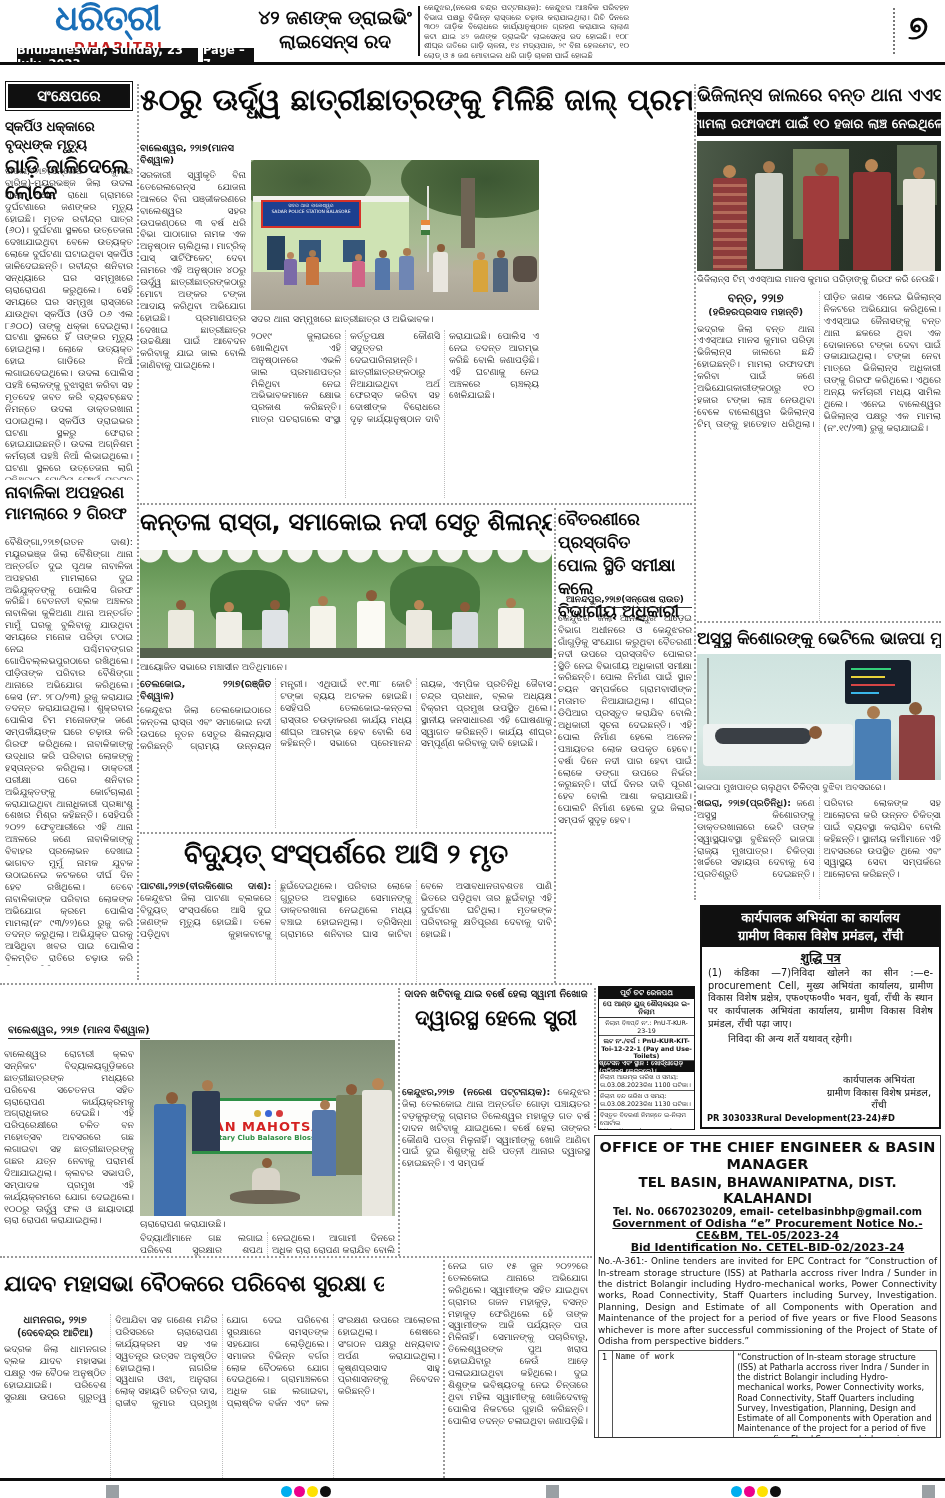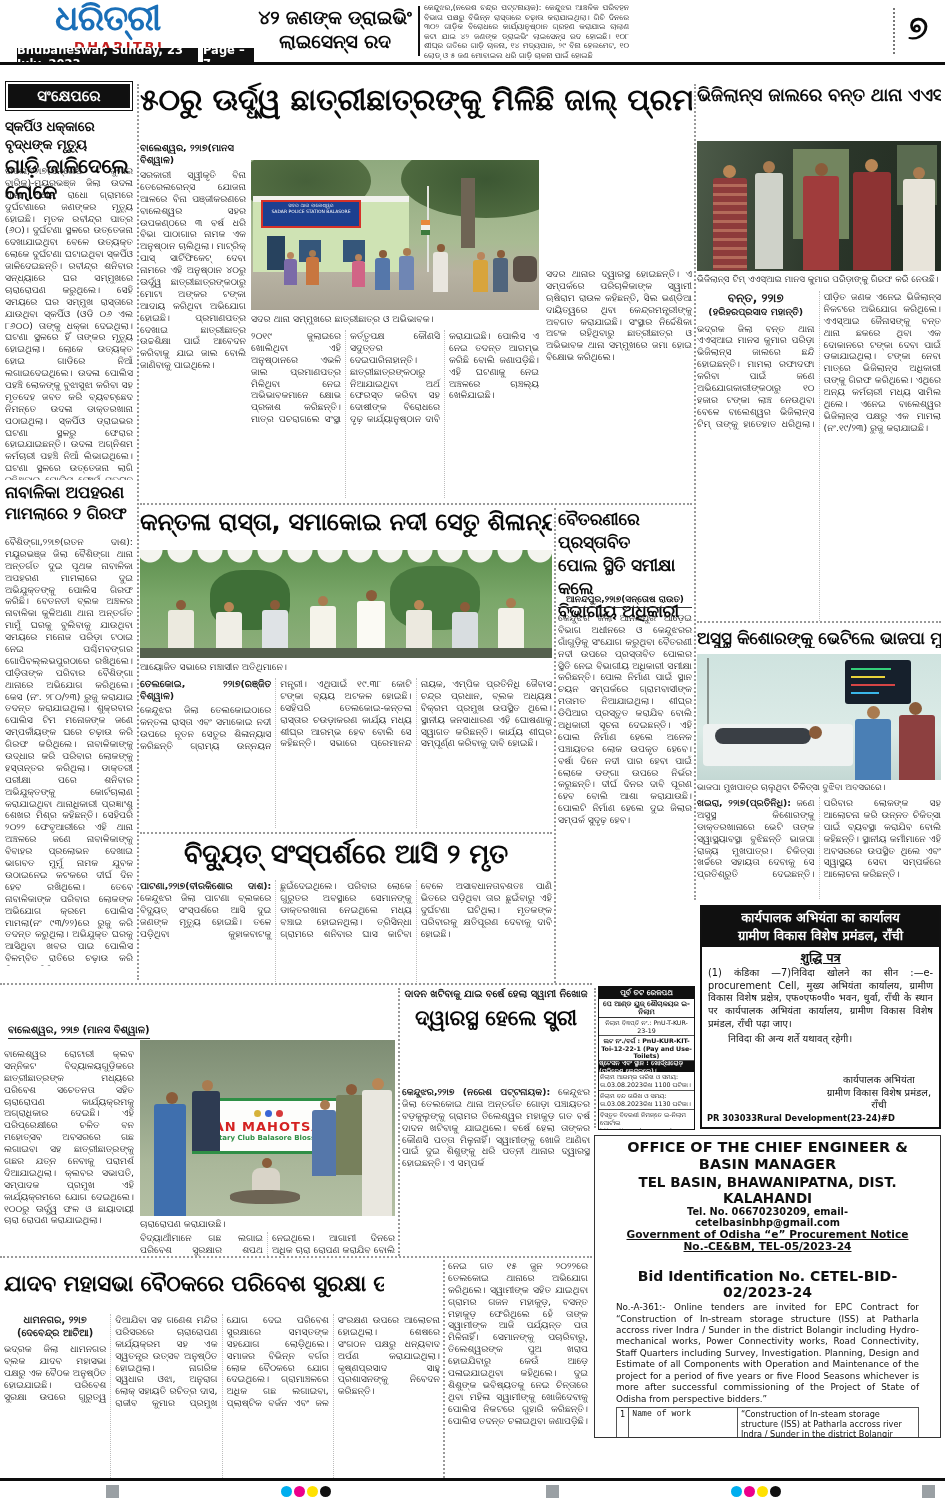--- a/index.html
+++ b/index.html
@@ -117,27 +117,27 @@
         <div class="pb" style="left:182px;top:92px;width:15px;height:40px;background:#e9e6df;"></div>
       <div class="ph" style="left:226px;top:92px;width:8px;height:8px;background:#b9855c;"></div>
         <div class="pb" style="left:222px;top:100px;width:15px;height:32px;background:#d8a43c;"></div>
       <div class="ph" style="left:246px;top:90px;width:8px;height:8px;background:#8a5c3a;"></div>
         <div class="pb" style="left:242px;top:98px;width:15px;height:34px;background:#50657d;"></div>
     </div>
     <div class="abs" style="left:262px;top:96px;width:24px;height:26px;background:#5a4f46;border-radius:6px;"></div>
   </div>
   <div class="abs caption" style="left:251px;top:313px;width:288px;">ସଦର ଥାନା ସମ୍ମୁଖରେ ଛାତ୍ରୀଛାତ୍ର ଓ ଅଭିଭାବକ।</div>
 
-  <div class="abs clip body-txt" style="left:546px;top:268px;width:146px;height:232px;">ସଦର ଥାନାର ଦ୍ୱାରସ୍ଥ ହୋଇଛନ୍ତି। ଏ ସମ୍ପର୍କରେ ପରିଚାଳିକାଙ୍କ ସ୍ୱାମୀ ଋଷିରାମ ରାଉଳ କହିଛନ୍ତି, ସିଲ ଭଣ୍ଡିଆ ଦାୟିତ୍ୱରେ ଥିବା କେନ୍ଦ୍ରମନ୍ତ୍ରୀଙ୍କୁ ଅବଗତ କରାଯାଇଛି। ସଂସ୍ଥାର ନିର୍ଦ୍ଦେଶିକା ଅଟକ ରହିଥିବାରୁ ଛାତ୍ରୀଛାତ୍ର ଓ ଅଭିଭାବକ ଥାନା ସମ୍ମୁଖରେ ଜମା ହୋଇ ବିକ୍ଷୋଭ କରିଥିଲେ।</div>
   <div class="abs clip body-txt cols3" style="left:251px;top:330px;width:288px;height:168px;">୨୦୧୯ ଜୁଲାଇରେ ଖୋଲିଥିବା ଏହି ଅନୁଷ୍ଠାନରେ ଏଭଳି ଜାଲ ପ୍ରମାଣପତ୍ର ମିଳିଥିବା ନେଇ ଅଭିଭାବକମାନେ କ୍ଷୋଭ ପ୍ରକାଶ କରିଛନ୍ତି। ମାତ୍ର ପଚରାଗଲେ ସଂସ୍ଥା କର୍ତ୍ତୃପକ୍ଷ କୌଣସି ସଦୁତ୍ତର ଦେଇପାରିନାହାନ୍ତି। ଛାତ୍ରୀଛାତ୍ରଙ୍କଠାରୁ ନିଆଯାଇଥିବା ଅର୍ଥ ଫେରସ୍ତ କରିବା ସହ ଦୋଷୀଙ୍କ ବିରୋଧରେ ଦୃଢ଼ କାର୍ଯ୍ୟାନୁଷ୍ଠାନ ଦାବି କରାଯାଇଛି। ପୋଲିସ ଏ ନେଇ ତଦନ୍ତ ଆରମ୍ଭ କରିଛି ବୋଲି ଜଣାପଡ଼ିଛି। ଏହି ଘଟଣାକୁ ନେଇ ଅଞ୍ଚଳରେ ଚାଞ୍ଚଲ୍ୟ ଖେଳିଯାଇଛି।</div>
 
   <div class="abs vdot" style="left:694px;top:84px;height:816px;"></div>
   <div class="abs hdot" style="left:140px;top:503px;width:552px;"></div>
 
   <div class="abs headline ctr clip" style="left:697px;top:84px;width:244px;font-size:18px;white-space:nowrap;">ଭିଜିଲାନ୍ସ ଜାଲରେ ବନ୍ତ ଥାନା ଏଏସ୍ଆଇ</div>
+  <div class="abs bar clip" style="left:697px;top:112px;width:244px;height:24px;font-size:13px;white-space:nowrap;">ମାମଲା ରଫାଦଫା ପାଇଁ ୧୦ ହଜାର ଲାଞ୍ଚ ନେଇଥିଲେ</div>
 
   <div class="photo" style="left:697px;top:141px;width:244px;height:130px;background:linear-gradient(100deg,#4c5a48,#2b362a 55%,#222b21);">
     <div class="abs" style="left:96px;top:8px;width:56px;height:90px;background:#73855f;"></div>
     <div class="abs" style="left:200px;top:4px;width:40px;height:60px;background:#5a6b50;"></div>
     <div>
       <div class="ph" style="left:26px;top:24px;width:13px;height:13px;background:#b98655;"></div>
       <div class="pb" style="left:16px;top:37px;width:34px;height:92px;background:repeating-linear-gradient(#8e3b3b 0 6px,#b46a5a 6px 9px);"></div>
       <div class="ph" style="left:66px;top:20px;width:12px;height:12px;background:#a97b50;"></div>
       <div class="pb" style="left:58px;top:32px;width:28px;height:96px;background:#cfd2c9;"></div>
       <div class="ph" style="left:118px;top:22px;width:13px;height:13px;background:#8a5c3a;"></div>
@@ -305,26 +305,26 @@
     <div class="ctr bold" style="font-size:7px;border-bottom:1px solid #333;padding:1px 0;">ପେ ଆଣ୍ଡ ୟୁଜ୍ ଶୌଚାଳୟର ଇ-ନିଲାମ</div>
     <div class="ctr" style="border-bottom:1px solid #555;padding:1px;">ନିଲାମ ବିଜ୍ଞପ୍ତି ନଂ.: PnU-T-KUR-23-19</div>
     <div class="ctr bold" style="border-bottom:1px solid #555;padding:1px;">ଲଟ ନଂ./ବର୍ଗ : PnU-KUR-KIT-Toi-12-22-1 (Pay and Use-Toilets)</div>
     <div class="bar" style="font-size:6.3px;height:11px;">ଷ୍ଟେସନ ଏବଂ ସ୍ଥାନ : ଖୋର୍ଦ୍ଧାରୋଡ଼ (ପରିବେଶ କେନ୍ଦ୍ରରେ)।</div>
     <div style="border-bottom:1px solid #555;padding:1px;">ନିଲାମ ଆରମ୍ଭ ତାରିଖ ଓ ସମୟ: ତା.03.08.2023ରିଖ 1100 ଘଟିକା।</div>
     <div style="border-bottom:1px solid #555;padding:1px;">ନିଲାମ ବନ୍ଦ ତାରିଖ ଓ ସମୟ: ତା.03.08.2023ରିଖ 1130 ଘଟିକା।</div>
     <div style="border-bottom:1px solid #555;padding:1px;">ବିସ୍ତୃତ ବିବରଣୀ ନିମନ୍ତେ ଇ-ନିଲାମ ପୋର୍ଟାଲ https://www.ireps.gov.in ପରିଦର୍ଶନ କରନ୍ତୁ।</div>
 
   </div>
 
-  <div class="abs" style="left:594px;top:1135px;width:347px;height:303px;border:1.5px solid #333;padding:3px 21px;overflow:hidden;">
+  <div class="abs" style="left:594px;top:1135px;width:347px;height:303px;border:1.5px solid #333;padding:3px 3px;overflow:hidden;">
     <div class="ctr bold" style="font-size:14.5px;line-height:1.2;">OFFICE OF THE CHIEF ENGINEER &amp; BASIN MANAGER</div>
     <div class="ctr bold" style="font-size:13.5px;line-height:1.2;">TEL BASIN, BHAWANIPATNA, DIST. KALAHANDI</div>
     <div class="ctr bold" style="font-size:9.8px;">Tel. No. 06670230209, email- cetelbasinbhp@gmail.com</div>
     <div class="ctr bold" style="font-size:10.6px;text-decoration:underline;">Government of Odisha “e” Procurement Notice No.-CE&amp;BM, TEL-05/2023-24</div>
-    <div class="ctr bold" style="font-size:14px;margin-top:16px;">Bid Identification No. CETEL-BID-02/2023-24</div>
+    <div class="ctr bold" style="font-size:11px;text-decoration:underline;">Bid Identification No. CETEL-BID-02/2023-24</div>
     <div class="just" style="font-size:8.8px;line-height:1.3;margin:2px 0;">No.-A-361:- Online tenders are invited for EPC Contract for “Construction of In-stream storage structure (ISS) at Patharla accross river Indra / Sunder in the district Bolangir including Hydro-mechanical works, Power Connectivity works, Road Connectivity, Staff Quarters including Survey, Investigation. Planning, Design and Estimate of all Components with Operation and Maintenance of the project for a period of five years or five Flood Seasons whichever is more after successful commissioning of the Project of State of Odisha from perspective bidders.”</div>
     <table class="tnd">
       <tbody>
           <tr>
         <td style="width:4%;">1</td>
         <td style="width:36%;font-family:Liberation Mono, monospace;">Name of work</td>
         <td>“Construction of In-steam storage structure (ISS) at Patharla accross river Indra / Sunder in the district Bolangir including Hydro-mechanical works, Power Connectivity works, Road Connectivity, Staff Quarters including Survey, Investigation, Planning, Design and Estimate of all Components with Operation and Maintenance of the project for a period of five years or five Flood Seasons whichever is more after successful commissioning of the Project of State of Odisha from perspective bidders.”</td>
       </tr>
 
     </tbody>

